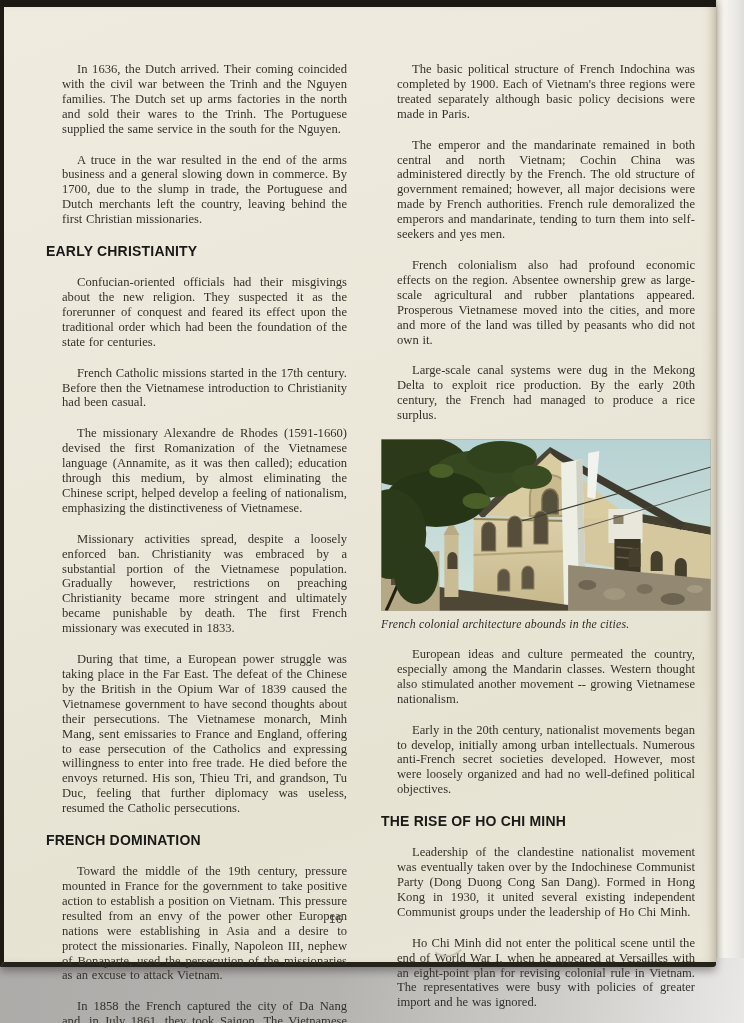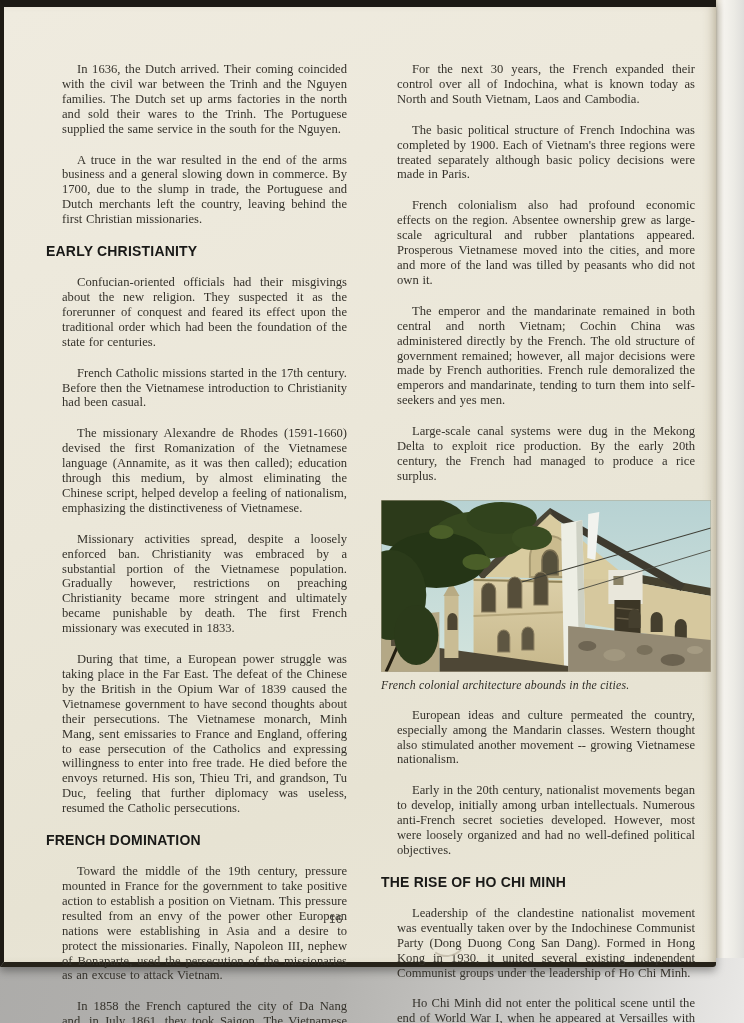--- a/index.html
+++ b/index.html
@@ -70,24 +70,23 @@
       <p class="para">The missionary Alexandre de Rhodes (1591-1660) devised the first Romanization of the Vietnamese language (Annamite, as it was then called); education through this medium, by almost eliminating the Chinese script, helped develop a feeling of nationalism, emphasizing the distinctiveness of Vietnamese.</p>
       <p class="para">Missionary activities spread, despite a loosely enforced ban. Christianity was embraced by a substantial portion of the Vietnamese population. Gradually however, restrictions on preaching Christianity became more stringent and ultimately became punishable by death. The first French missionary was executed in 1833.</p>
       <p class="para">During that time, a European power struggle was taking place in the Far East. The defeat of the Chinese by the British in the Opium War of 1839 caused the Vietnamese government to have second thoughts about their persecutions. The Vietnamese monarch, Minh Mang, sent emissaries to France and England, offering to ease persecution of the Catholics and expressing willingness to enter into free trade. He died before the envoys returned. His son, Thieu Tri, and grandson, Tu Duc, feeling that further diplomacy was useless, resumed the Catholic persecutions.</p>
       <h2 class="heading">FRENCH DOMINATION</h2>
       <p class="para">Toward the middle of the 19th century, pressure mounted in France for the government to take positive action to establish a position on Vietnam. This pressure resulted from an envy of the power other European nations were establishing in Asia and a desire to protect the missionaries. Finally, Napoleon III, nephew of Bonaparte, used the persecution of the missionaries as an excuse to attack Vietnam.</p>
       <p class="para">In 1858 the French captured the city of Da Nang and, in July 1861, they took Saigon. The Vietnamese court at Hue ceded Saigon and the adjacent area to the French and agreed to pay an indemnity. In 1867 the western part of the southern delta was annexed, and the area known as Cochin China (the extreme southern portion of Vietnam) was under French control.</p>
     </div>
 
   <div class="column col-right">
 
-  <p class="para">For the next 30 years, the French expanded their control over all of Indochina, what is known today as North and South Vietnam, Laos and Cambodia.</p>
       <p class="para">The basic political structure of French Indochina was completed by 1900. Each of Vietnam's three regions were treated separately although basic policy decisions were made in Paris.</p>
+      <p class="para">The emperor and the mandarinate remained in both central and north Vietnam; Cochin China was administered directly by the French. The old structure of government remained; however, all major decisions were made by French authorities. French rule demoralized the emperors and mandarinate, tending to turn them into self-seekers and yes men.</p>
       <p class="para">French colonialism also had profound economic effects on the region. Absentee ownership grew as large-scale agricultural and rubber plantations appeared. Prosperous Vietnamese moved into the cities, and more and more of the land was tilled by peasants who did not own it.</p>
-      <p class="para">The emperor and the mandarinate remained in both central and north Vietnam; Cochin China was administered directly by the French. The old structure of government remained; however, all major decisions were made by French authorities. French rule demoralized the emperors and mandarinate, tending to turn them into self-seekers and yes men.</p>
       <p class="para">Large-scale canal systems were dug in the Mekong Delta to exploit rice production. By the early 20th century, the French had managed to produce a rice surplus.</p>
       <figure class="photo-figure" style="">
       <svg viewBox="0 0 328 172" preserveAspectRatio="none">
         <defs>
           <linearGradient id="sky" x1="0" y1="0" x2="0" y2="1">
             <stop offset="0" stop-color="#b7d2d3"></stop>
               <stop offset="1" stop-color="#d3e4dd"></stop>
           </linearGradient>
           <linearGradient id="wall" x1="0" y1="0" x2="0" y2="1">
             <stop offset="0" stop-color="#dccfa8"></stop>

